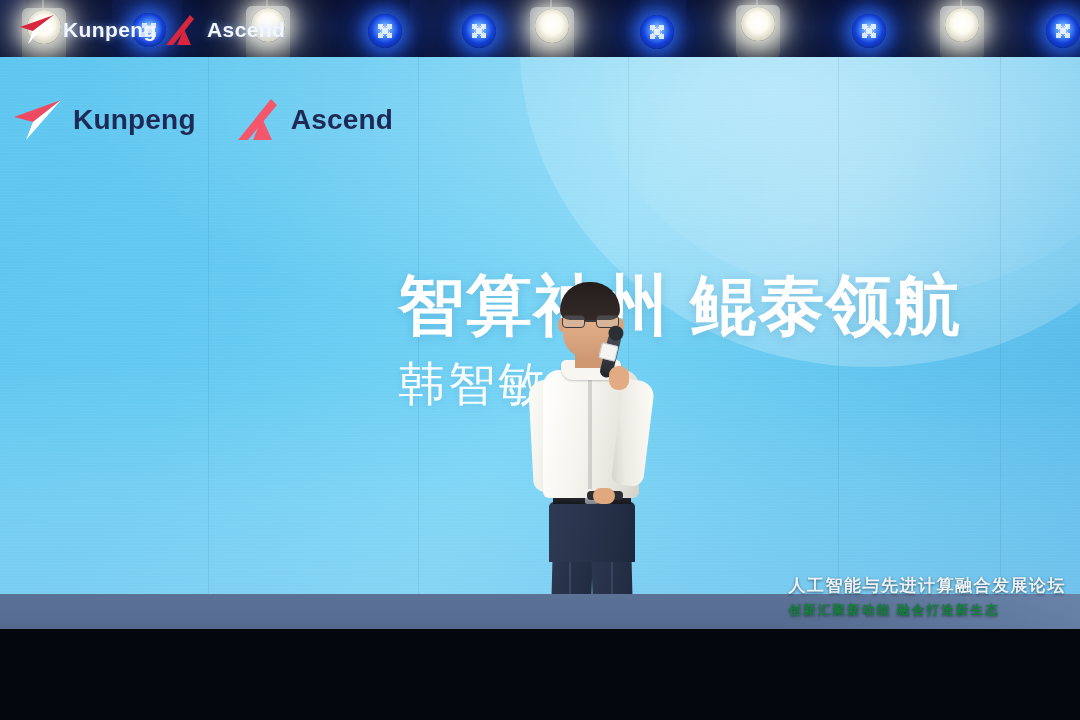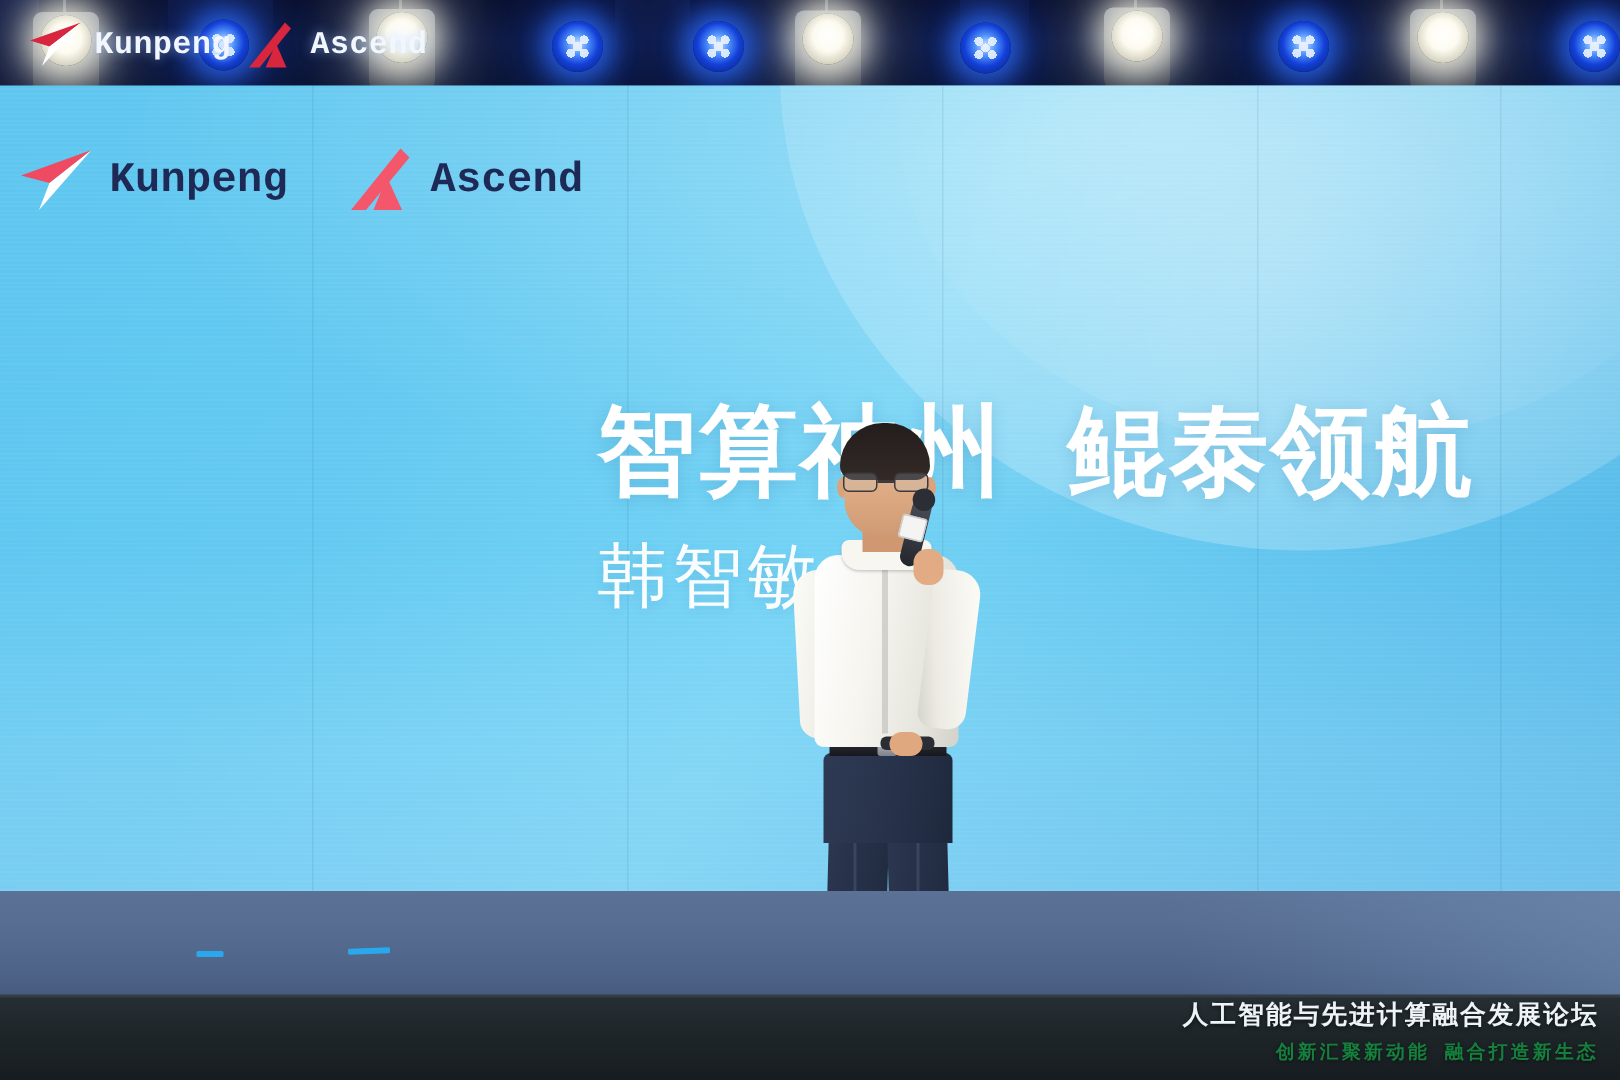--- a/index.html
+++ b/index.html
@@ -4,23 +4,22 @@
 <style>
   * { margin:0; padding:0; box-sizing:border-box; }
   html, body {
     width:1080px; height:720px;
     background:#05070f;
     font-family:"Liberation Sans", sans-serif;
     overflow:hidden;
   }
   #stage-photo {
     position:relative;
-    width:1080px; height:720px;
+    width:1080px; height:629px;
     overflow:hidden;
-    font-family:Liberation Mono, monospace;
   }
 
   
   .venue-wall {
     position:absolute; left:0; top:0; width:1080px; height:60px;
     background:linear-gradient(180deg,#0a1130 0%,#0d1840 45%,#0a1434 100%);
     overflow:hidden;
   }
   .wall-panel {
     position:absolute; top:0; height:60px;
@@ -137,21 +136,21 @@
     position:absolute; left:0; top:663px; width:1080px; height:57px;
     background:linear-gradient(180deg,#262f34 0%,#1e2529 50%,#171c20 100%);
   }
   .stage-front::after{
     content:""; position:absolute; left:0; top:0; width:1080px; height:2px;
     background:rgba(255,255,255,.07);
   }
 
   
   .forum-mark {
-    position:absolute; right:14px; bottom:10px; text-align:right;
+    position:absolute; right:14px; bottom:10px; text-align:left;
   }
   .forum-title {
     font-size:17px; font-weight:700; color:#eef3f8; letter-spacing:1.5px;
     text-shadow:0 1px 3px rgba(0,0,0,.6);
   }
   .forum-sub {
     margin-top:5px; font-size:12.5px; font-weight:600; color:#15803d;
     letter-spacing:2.2px; text-shadow:0 1px 3px rgba(0,0,0,.55);
   }
 

